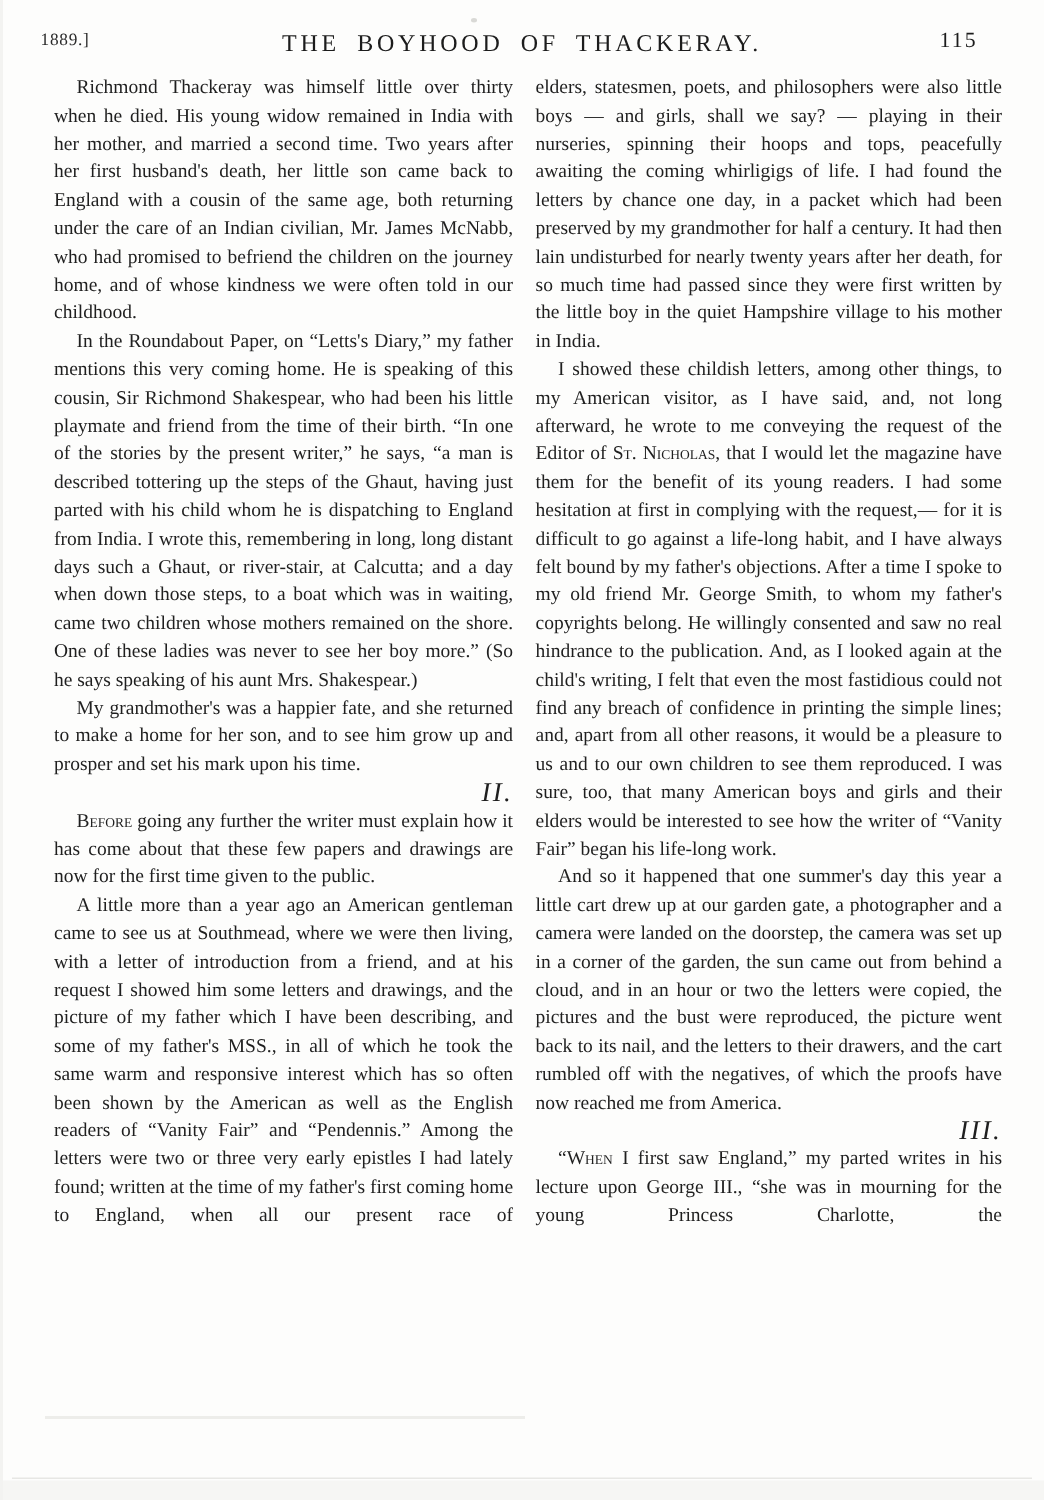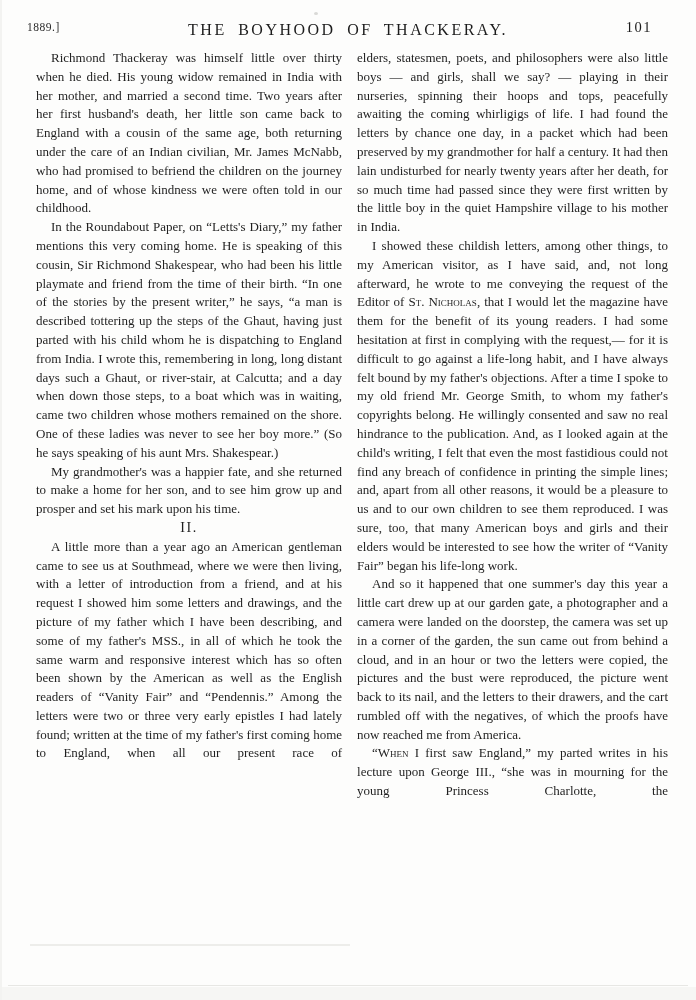--- a/index.html
+++ b/index.html
@@ -41,25 +41,26 @@
     gap: 15px;
   }
   .col { text-align: justify; font-size: 13px; line-height: 18.8px; }
   .col-left  { width: 309px; }
   .col-right { width: 314px; }
   .col p { margin: 0; }
   .col p.indent { text-indent: 15px; }
   .col p.cont-end { text-align-last: justify; }
   .sc { font-variant: small-caps; }
   .section-heading {
-    text-align: center;
-    font-size: 14px;
+    text-align: right;
+    font-size: 18px;
     letter-spacing: 1.5px;
     margin: 11px 0 9px 0;
     text-indent: 0 !important;
+    font-style: italic;
   }
   
   .artifact-speck {
     position: absolute; left: 314px; top: 12px;
     width: 4px; height: 3px; background: #d9d9d6; border-radius: 50%;
   }
   .artifact-streak {
     position: absolute; left: 30px; top: 944px;
     width: 320px; height: 2px; background: #ededea;
   }
@@ -77,37 +78,39 @@
   }
 </style>
 </head>
 <body>
 
 <div class="page">
 
   <div class="running-head">
     <span class="year">1889.]</span>
     <span class="title">THE BOYHOOD OF THACKERAY.</span>
-    <span class="pageno">101</span>
+    <span class="pageno">115</span>
   </div>
 
   <div class="columns">
 
     <div class="col col-left">
       <p class="indent">Richmond Thackeray was himself little over thirty when he died.  His young widow remained in India with her mother, and married a second time.  Two years after her first husband's death, her little son came back to England with a cousin of the same age, both returning under the care of an Indian civilian, Mr. James McNabb, who had promised to befriend the children on the journey home, and of whose kindness we were often told in our childhood.</p>
       <p class="indent">In the Roundabout Paper, on “Letts's Diary,” my father mentions this very coming home.  He is speaking of this cousin, Sir Richmond Shakespear, who had been his little playmate and friend from the time of their birth.  “In one of the stories by the present writer,” he says, “a man is described tottering up the steps of the Ghaut, having just parted with his child whom he is dispatching to England from India. I wrote this, remembering in long, long distant days such a Ghaut, or river-stair, at Calcutta; and a day when down those steps, to a boat which was in waiting, came two children whose mothers remained on the shore.  One of these ladies was never to see her boy more.”  (So he says speaking of his aunt Mrs. Shakespear.)</p>
       <p class="indent">My grandmother's was a happier fate, and she returned to make a home for her son, and to see him grow up and prosper and set his mark upon his time.</p>
       <p class="section-heading">II.</p>
+      <p class="indent"><span class="sc">Before</span><span> going any further the writer must explain how it has come about that these few papers and drawings are now for the first time given to the public.</span></p>
       <p class="indent cont-end">A little more than a year ago an American gentleman came to see us at Southmead, where we were then living, with a letter of introduction from a friend, and at his request I showed him some letters and drawings, and the picture of my father which I have been describing, and some of my father's MSS., in all of which he took the same warm and responsive interest which has so often been shown by the American as well as the English readers of “Vanity Fair” and “Pendennis.”  Among the letters were two or three very early epistles I had lately found; written at the time of my father's first coming home to England, when all our present race of</p>
     </div>
 
     <div class="col col-right">
       <p>elders, statesmen, poets, and philosophers were also little boys — and girls, shall we say? — playing in their nurseries, spinning their hoops and tops, peacefully awaiting the coming whirligigs of life.  I had found the letters by chance one day, in a packet which had been preserved by my grandmother for half a century.  It had then lain undisturbed for nearly twenty years after her death, for so much time had passed since they were first written by the little boy in the quiet Hampshire village to his mother in India.</p>
       <p class="indent"><span>I showed these childish letters, among other things, to my American visitor, as I have said, and, not long afterward, he wrote to me conveying the request of the Editor of </span><span class="sc">St. Nicholas</span><span>, that I would let the magazine have them for the benefit of its young readers.  I had some hesitation at first in complying with the request,— for it is difficult to go against a life-long habit, and I have always felt bound by my father's objections.  After a time I spoke to my old friend Mr. George Smith, to whom my father's copyrights belong.  He willingly consented and saw no real hindrance to the publication.  And, as I looked again at the child's writing, I felt that even the most fastidious could not find any breach of confidence in printing the simple lines; and, apart from all other reasons, it would be a pleasure to us and to our own children to see them reproduced.  I was sure, too, that many American boys and girls and their elders would be interested to see how the writer of “Vanity Fair” began his life-long work.</span></p>
       <p class="indent">And so it happened that one summer's day this year a little cart drew up at our garden gate, a photographer and a camera were landed on the doorstep, the camera was set up in a corner of the garden, the sun came out from behind a cloud, and in an hour or two the letters were copied, the pictures and the bust were reproduced, the picture went back to its nail, and the letters to their drawers, and the cart rumbled off with the negatives, of which the proofs have now reached me from America.</p>
+      <p class="section-heading">III.</p>
       <p class="indent cont-end"><span>“</span><span class="sc">When</span><span> I first saw England,” my parted writes in his lecture upon George III., “she was in mourning for the young Princess Charlotte, the</span></p>
     </div>
 
   </div>
 
   <div class="artifact-speck"></div>
   <div class="artifact-streak"></div>
   <div class="artifact-line"></div>
   <div class="artifact-bottom-strip"></div>
   <div class="artifact-left-edge"></div>

